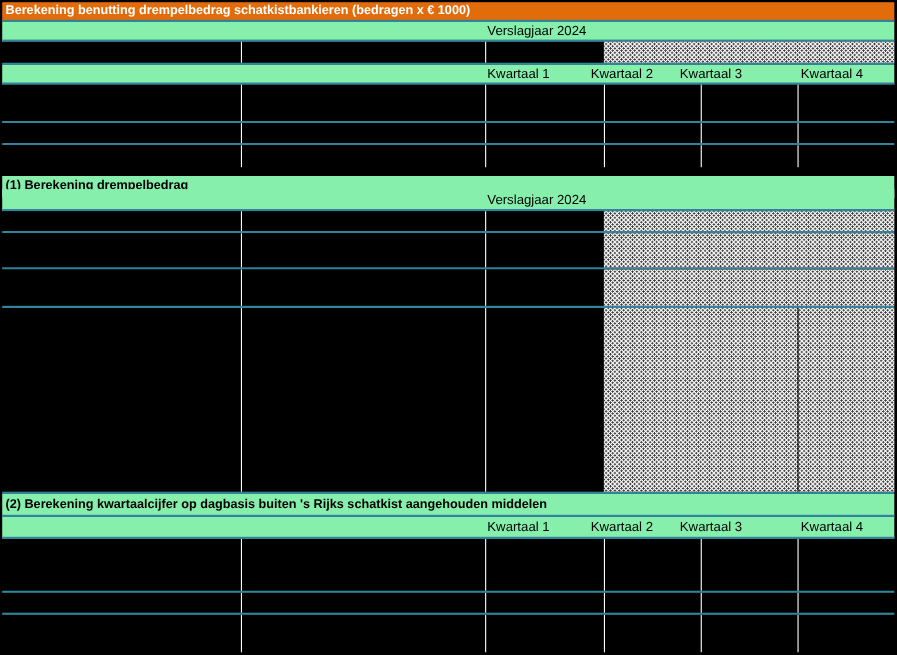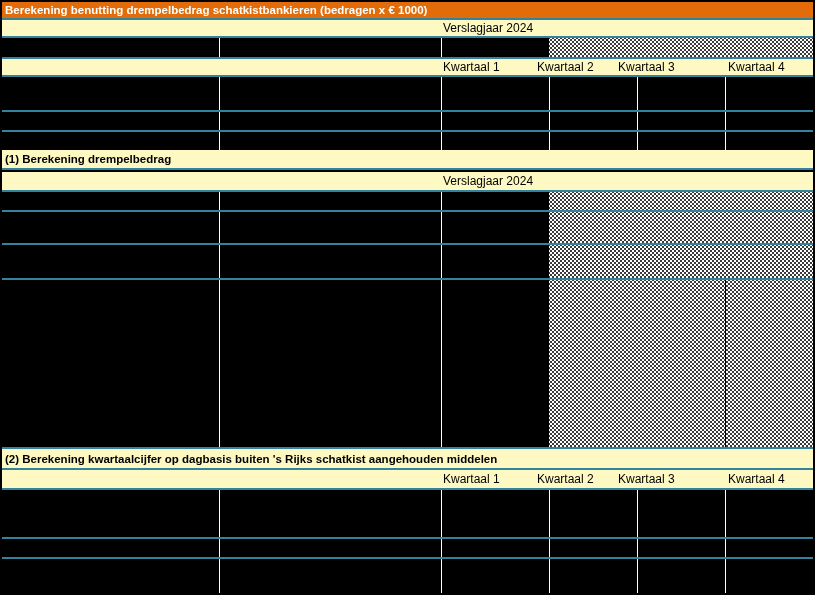--- a/index.html
+++ b/index.html
@@ -7,21 +7,21 @@
     position:relative;
     width:815px; height:595px;
     background:#000;
     font-family:"Liberation Sans","DejaVu Sans",sans-serif;
     overflow:hidden;
   }
   .row {
     position:absolute; left:2px; right:2px;
     box-sizing:border-box;
   }
-  .row.orange     { background:#fef9c3; }
+  .row.orange     { background:#86efac; }
   .row.darkorange { background:#E26B0A; }
   .row.blackrow   { background:#000; }
   .bb { border-bottom:2px solid #31849B; }
 
   .vline {
     position:absolute; top:0; bottom:0; width:1px;
     background:#FFFFFF;
   }
   .v1{left:217px} .v2{left:439px} .v3{left:547px} .v4{left:635px} .v5{left:723px}
 
@@ -95,21 +95,21 @@
     <div class="vline v5"></div>
   </div>
   <div class="row blackrow" style="top:132px;height:20px">
     <div class="vline v1"></div>
     <div class="vline v2"></div>
     <div class="vline v3"></div>
     <div class="vline v4"></div>
     <div class="vline v5"></div>
   </div>
 
-  <div class="row orange bb" style="top:150px;height:20px">
+  <div class="row orange bb" style="top:160px;height:20px">
     <span class="heading">(1) Berekening drempelbedrag</span>
   </div>
 
   <div class="row orange bb" style="top:172px;height:20px">
     <span class="lbl lc">Verslagjaar 2024</span>
   </div>
 
   <div class="row blackrow bb" style="top:192px;height:20px">
     <div class="vline v1"></div>
     <div class="vline v2"></div>

